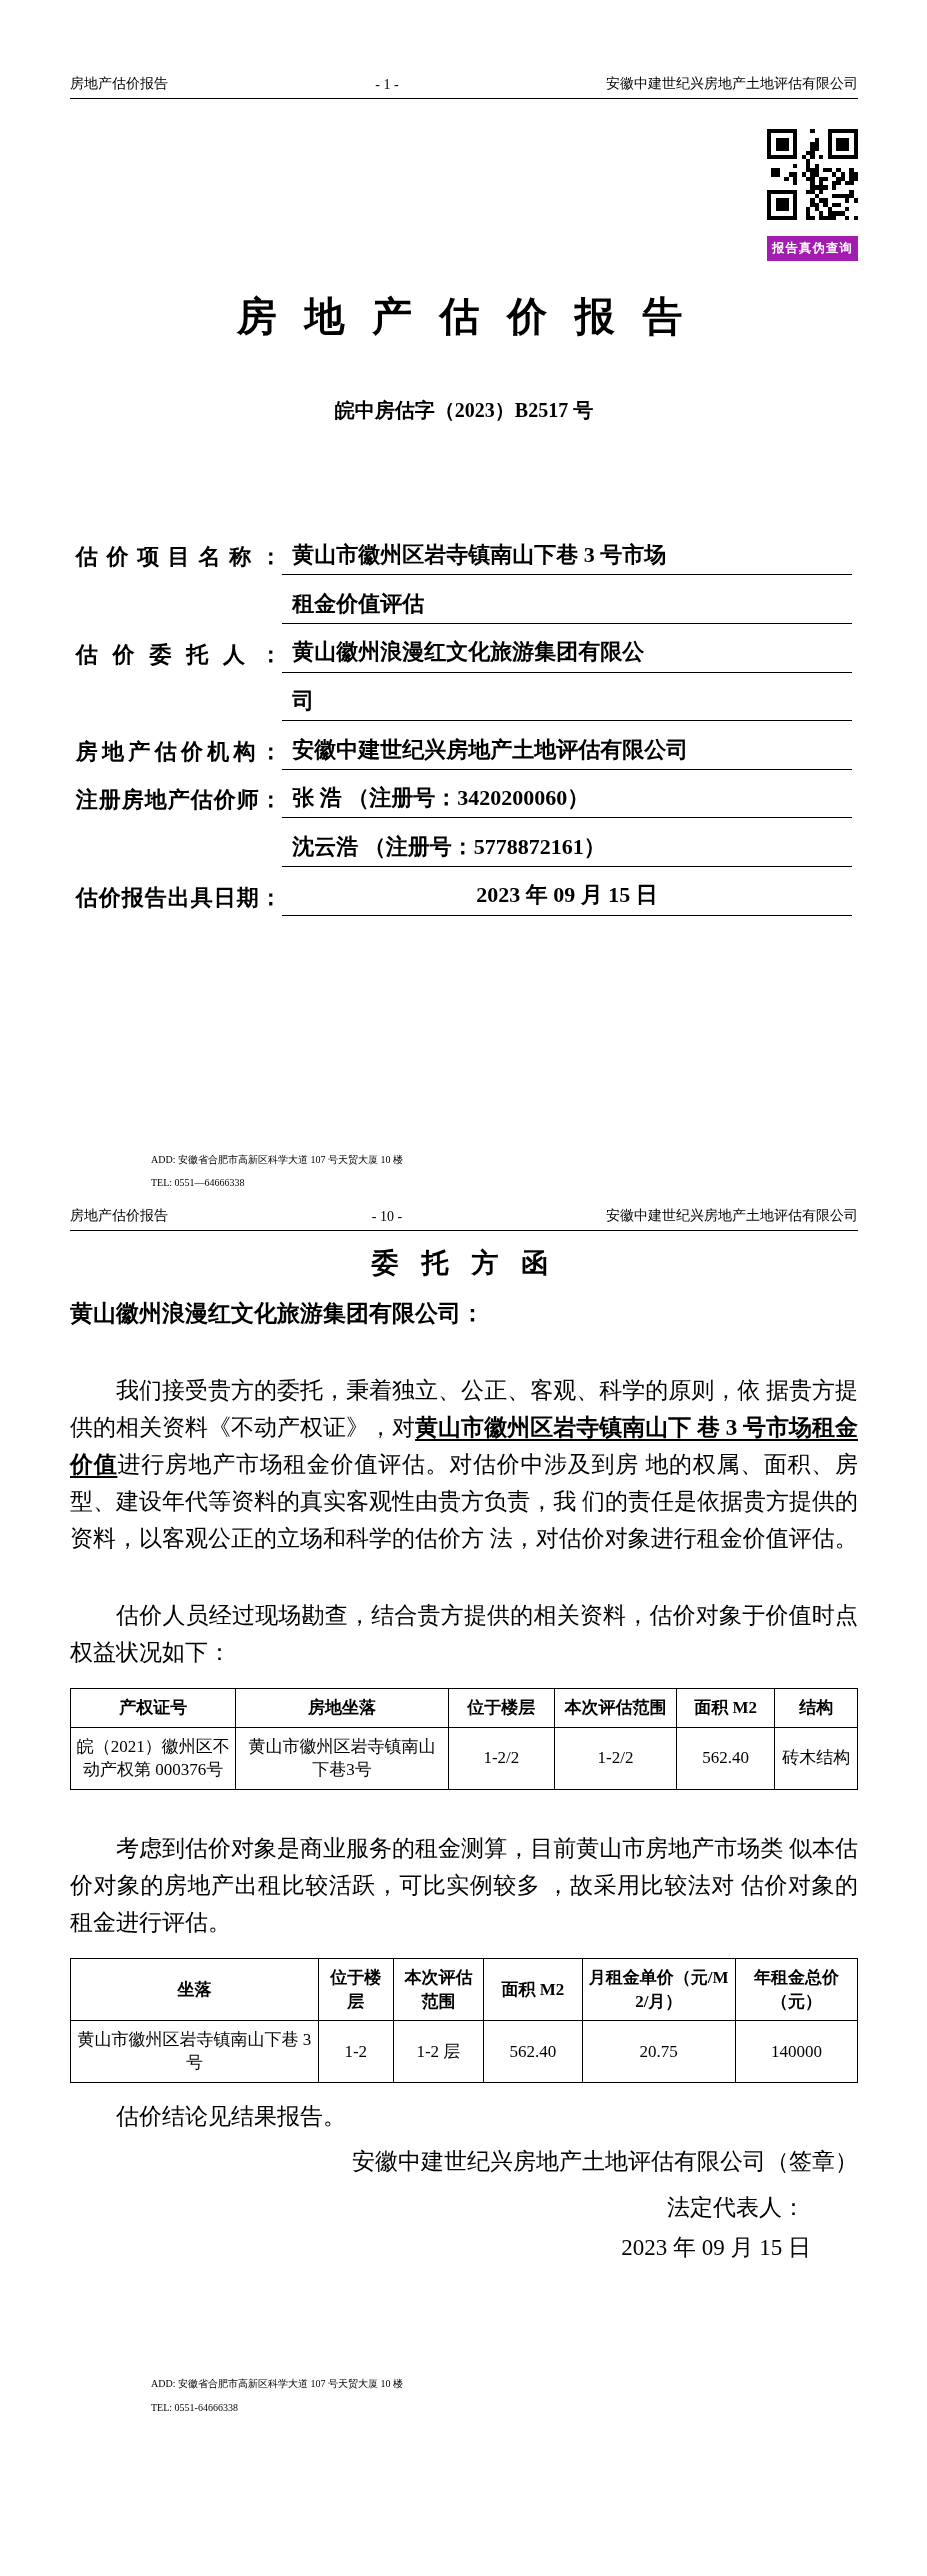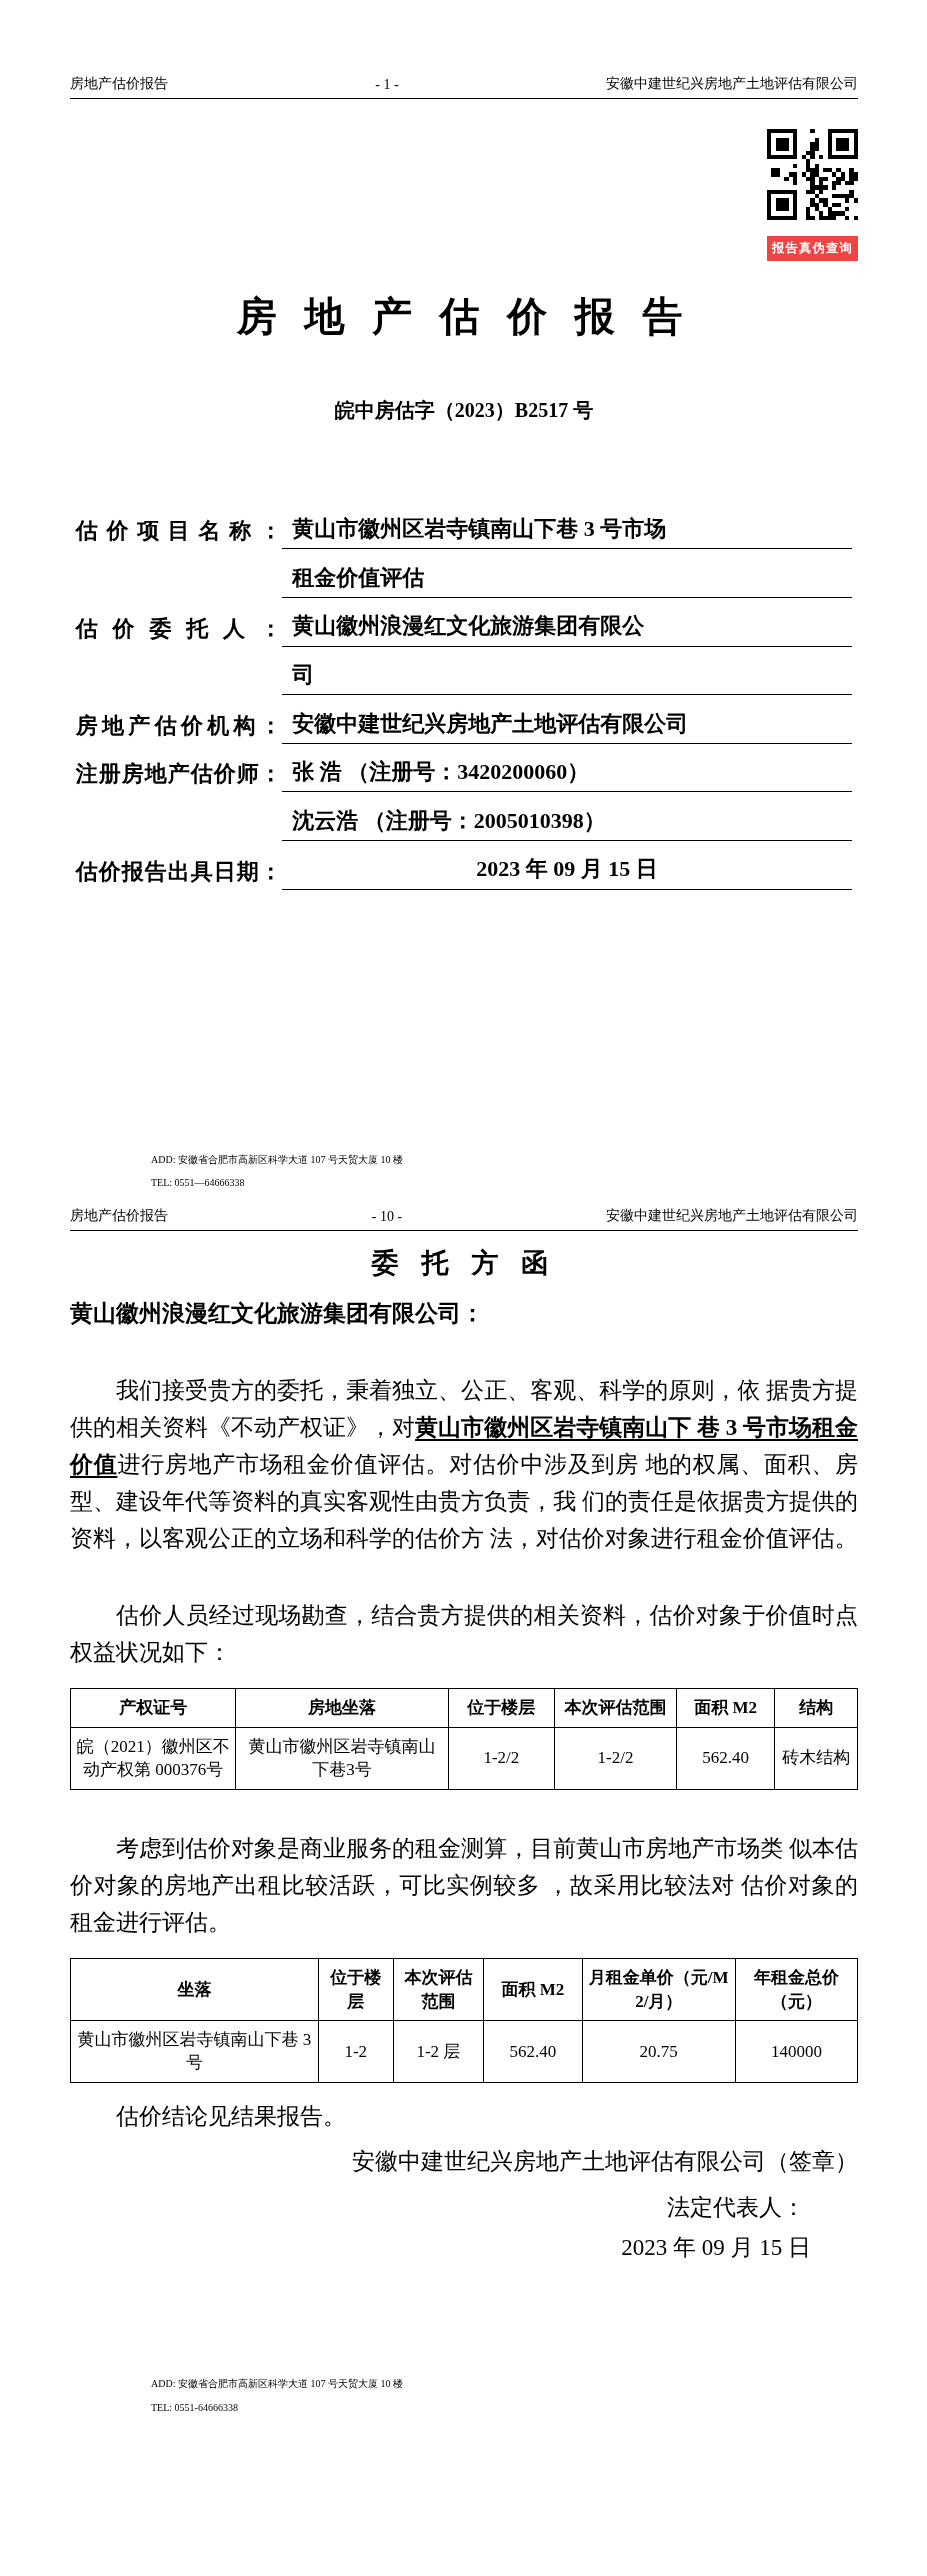--- a/index.html
+++ b/index.html
@@ -19,29 +19,29 @@
   .page1 .pg-header { padding-top:75px; }
   .page2 .pg-header { padding-top:8.2px; }
 
   .pg-footer { position:absolute; left:151px; right:139px; font-size:10px; line-height:23.4px; }
   .page1 .pg-footer { bottom:4.7px; }
   .page2 .pg-footer { bottom:157px; }
 
   .qr-row { display:flex; flex-direction:column; align-items:flex-end; margin-top:30px; }
   .qr-box { width:91px; height:91px; background:#fff; }
   .qr-caption {
-    margin-top:16.4px; background:#ef4444; color:#fff; width:91px; text-align:center;
+    margin-top:16.4px; background:#a21caf; color:#fff; width:91px; text-align:center;
     font-size:12.3px; font-weight:bold; padding:4.1px 0; letter-spacing:1.2px;
     font-family:"Liberation Sans","DejaVu Sans",sans-serif;
   }
 
   .main-title { text-align:center; font-size:40px; font-weight:bold; letter-spacing:0.22em; margin-top:28px; white-space:nowrap; }
   .doc-number { text-align:center; font-size:20px; font-weight:bold; margin-top:53px; }
 
-  .fields { margin-top:86px; padding:0 5.8px; font-size:22px; font-weight:bold;font-family:Liberation Serif, serif; }
+  .fields { margin-top:112px; padding:0 5.8px; font-size:22px; font-weight:bold;font-family:Liberation Serif, serif; }
   .field-row { display:flex; align-items:flex-end; margin-bottom:9.4px; }
   .f-label { flex:0 0 206px; text-align:justify; text-align-last:justify; line-height:37px; }
   .f-value { flex:1; border-bottom:1.8px solid #000; line-height:37px; padding:0 2.3px 1.2px 10.5px; }
   .f-value.center { text-align:center; padding-left:2.3px; }
 
   .letter-title { text-align:center; font-size:27px; font-weight:bold; letter-spacing:0.30em; margin-top:14px; }
   .addressee { font-size:23px; font-weight:bold; margin-top:14px; line-height:37px; }
   .body-p { font-size:23px; line-height:37px; text-indent:2em; text-align:justify;margin-top:40px; }
   .em-u { font-weight:bold; text-decoration:underline; text-underline-offset:4.1px; text-decoration-thickness:1.8px; }
 
@@ -293,21 +293,21 @@
       <span class="f-value">安徽中建世纪兴房地产土地评估有限公司</span>
     </div>
 
     <div class="field-row">
       <span class="f-label">注册房地产估价师：</span>
       <span class="f-value">张  浩  （注册号：3420200060）</span>
     </div>
 
     <div class="field-row">
       <span class="f-label"></span>
-      <span class="f-value">沈云浩  （注册号：2005010398）</span>
+      <span class="f-value">沈云浩  （注册号：5778872161）</span>
     </div>
 
     <div class="field-row">
       <span class="f-label">估价报告出具日期：</span>
       <span class="f-value center">2023 年 09 月 15 日</span>
     </div>
 
   </div>
 
   <div class="pg-footer">

